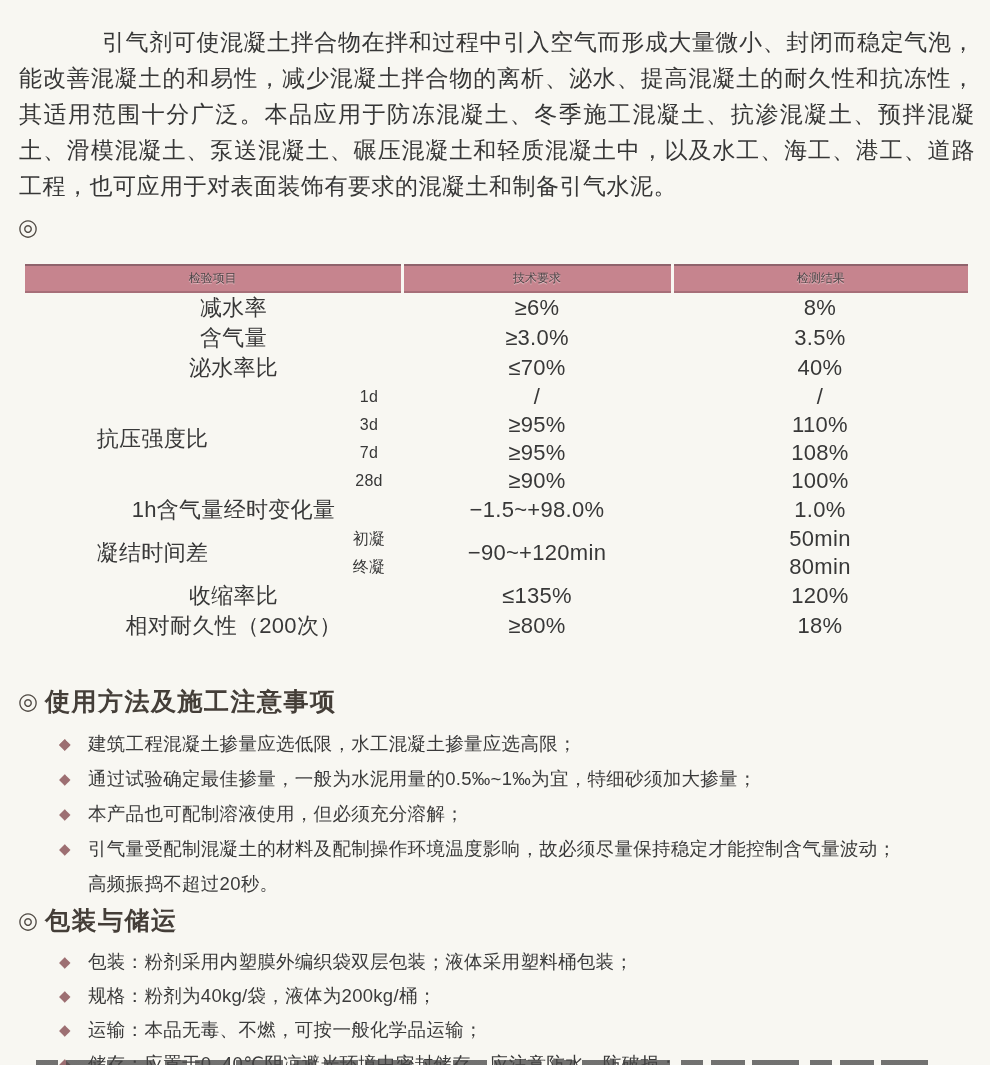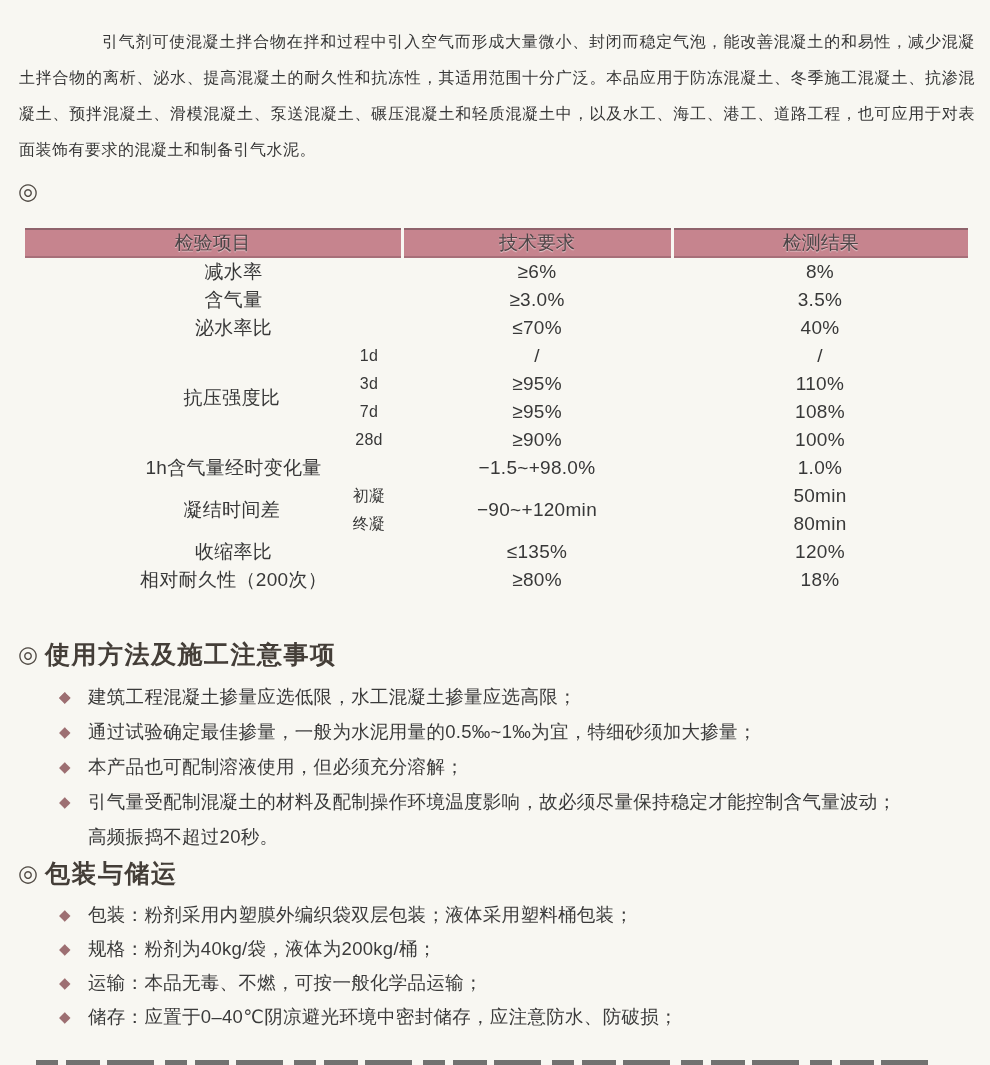--- a/index.html
+++ b/index.html
@@ -10,21 +10,21 @@
     color: #3c3c3c;
     overflow: hidden;
     position: relative;
   }
   .page { position: relative; width: 990px; height: 1065px; overflow: hidden; }
 
   
   .intro {
     margin: 0;
     padding: 24px 15px 0 19px;
-    font-size: 16px;
+    font-size: 23px;
     line-height: 36px;
     text-indent: 83px;
     text-align: justify;
     color: #373737;
     letter-spacing: 0.5px;
   }
 
   
   .section-heading {
     display: flex;
@@ -50,39 +50,39 @@
   
   .perf-table {
     border-collapse: collapse;
     table-layout: fixed;
     margin: 22px 0 0 25px;
     width: 943px;
   }
   .perf-table thead th {
     background: #c6848e;
     height: 25px;
-    font-size: 19px;
+    font-size: 12px;
     font-weight: normal;
     color: #4e4547;
     text-shadow: 0 1px 1px rgba(255,255,255,0.6);
     border-top: 2px solid #8f636c;
     border-bottom: 2px solid #a76f79;
     padding: 0;
   }
   .perf-table thead th + th { border-left: 3px solid #f8f7f2; }
   .perf-table tbody td {
     height: 28px;
     padding: 0;
-    font-size: 19px;
+    font-size: 22px;
     color: #383838;
     text-align: center;
     letter-spacing: 0.3px;
   }
   .perf-table td.item   { padding-left: 40px; }
-  .perf-table td.glabel { padding-right: 40px; text-align: right; }
+  .perf-table td.glabel { padding-right: 40px; text-align: center; }
   .perf-table td.sub    { text-align: center; padding-left: 16px; font-size: 16px; }
 
   
   .bullets {
     list-style: none;
     margin: 10px 0 0 0;
     padding: 0 20px 0 88px;
   }
   .bullets li {
     position: relative;

